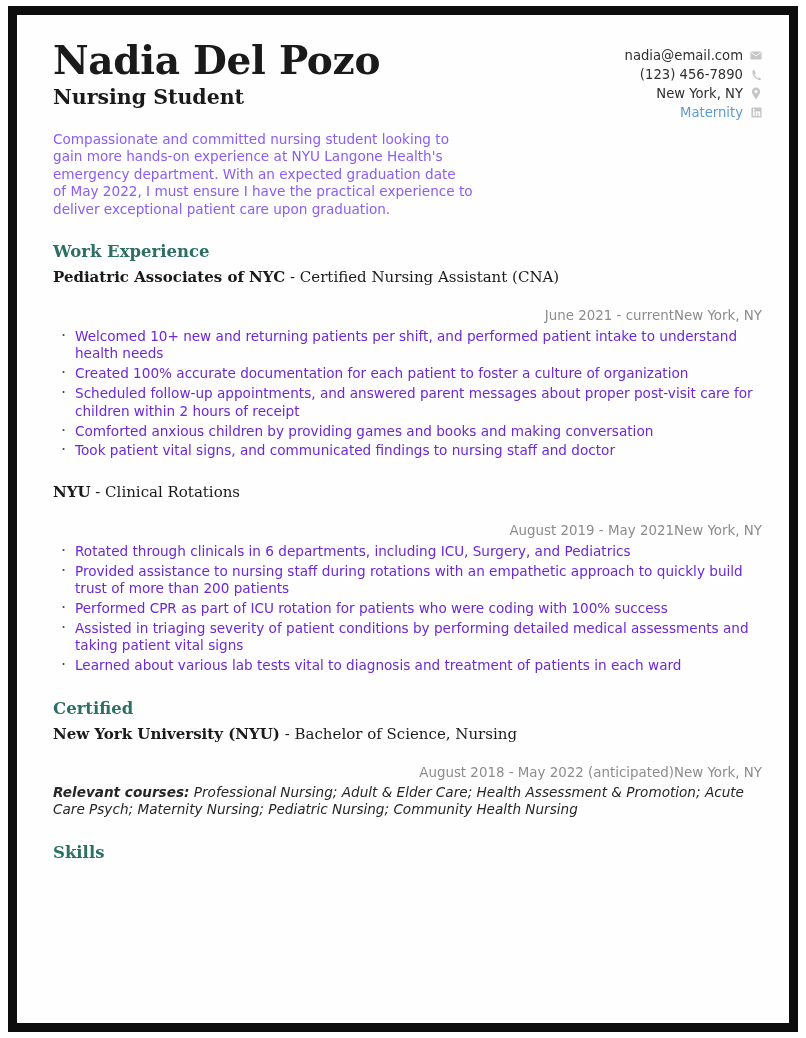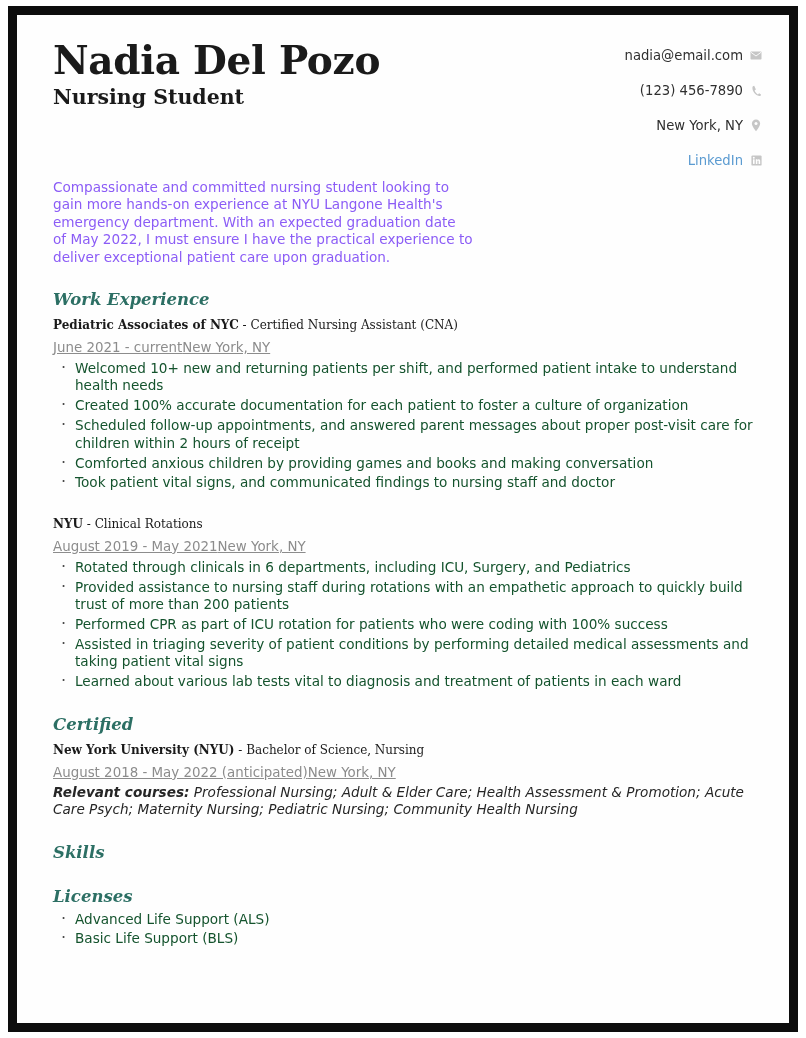--- a/index.html
+++ b/index.html
@@ -52,21 +52,21 @@
     line-height: 26px;
     color: #1a1a1a;
     margin-top: 1px;
   }
 
   .contact {
     margin-top: 9px;
     display: flex;
     flex-direction: column;
     align-items: flex-end;
-    gap: 16px;
+    gap: 0px;
   }
 
   .contact-row {
     display: flex;
     align-items: center;
     justify-content: flex-end;
     gap: 7px;
     font-size: 13.2px;
     line-height: 19px;
     color: #2f2f2f;
@@ -99,59 +99,57 @@
   
   .section { margin-top: 24px; }
 
   .section-title {
     font-family: "DejaVu Serif", serif;
     font-weight: bold;
     font-size: 16.5px;
     line-height: 20px;
     color: #2c6f64;
     margin-bottom: 4px;
-    font-style: italic;
   }
 
   .entry { margin-bottom: 2px; }
   .entry + .entry { margin-top: 21px; }
 
   .entry-head {
     font-family: "DejaVu Serif", serif;
-    font-size: 12px;
+    font-size: 15px;
     line-height: 23px;
     color: #1a1a1a;
   }
   .entry-head .org { font-weight: bold; }
   .entry-head .sep { font-weight: normal; }
   .entry-head .role { font-weight: normal; }
 
   .entry-meta {
     display: flex;
-    justify-content: flex-start;
+    justify-content: flex-end;
     align-items: baseline;
     font-size: 13.4px;
     line-height: 19px;
     color: #8c8c8c;
-    margin-top: 1px;
-    text-decoration: underline;
+    margin-top: 17px;
   }
 
   ul.bullets {
     list-style: none;
     margin: 3px 0 0 0;
     padding: 0;
   }
 
   ul.bullets li {
     position: relative;
     padding-left: 22px;
     font-size: 13.6px;
     line-height: 17.4px;
-    color: #14532d;
+    color: #6d28d9;
     margin-bottom: 2.5px;
   }
 
   ul.bullets li::before {
     content: "\00B7";
     position: absolute;
     left: 8px;
     top: -1px;
     color: #4a4a4a;
     font-size: 16px;
@@ -211,21 +209,21 @@
           <span class="ctext">New York, NY</span>
           <span class="ico">
             <svg width="10" height="13" viewBox="0 0 10 13" fill="none">
               <path d="M5 0.6 C2.6 0.6 0.9 2.3 0.9 4.6 C0.9 7.4 5 12.3 5 12.3 C5 12.3 9.1 7.4 9.1 4.6 C9.1 2.3 7.4 0.6 5 0.6 Z" fill="#c6c6c6"></path>
               <circle cx="5" cy="4.6" r="1.5" fill="#ffffff"></circle>
             </svg>
           </span>
         </div>
 
         <div class="contact-row link">
-          <span class="ctext">LinkedIn</span>
+          <span class="ctext">Maternity</span>
           <span class="ico">
             <svg width="11" height="11" viewBox="0 0 11 11" fill="none">
               <rect x="0.4" y="0.4" width="10.2" height="10.2" rx="1.2" fill="#c6c6c6"></rect>
               <rect x="2" y="4.3" width="1.6" height="4.6" fill="#ffffff"></rect>
               <circle cx="2.8" cy="2.7" r="0.95" fill="#ffffff"></circle>
               <path d="M4.8 8.9 V4.3 H6.3 V5 C6.6 4.5 7.2 4.2 7.8 4.2 C8.8 4.2 9.2 4.9 9.2 6 V8.9 H7.6 V6.3 C7.6 5.7 7.4 5.4 6.95 5.4 C6.55 5.4 6.35 5.7 6.35 6.3 V8.9 Z" fill="#ffffff"></path>
             </svg>
           </span>
         </div>
 
@@ -283,22 +281,15 @@
       </div>
       <div class="courses">
         <span class="lbl">Relevant courses:</span><span> Professional Nursing; Adult &amp; Elder Care; Health Assessment &amp; Promotion; Acute Care Psych; Maternity Nursing; Pediatric Nursing; Community Health Nursing</span>
       </div>
     </div>
 
     <div class="section">
       <div class="section-title">Skills</div>
     </div>
 
-    <div class="section">
-      <div class="section-title">Licenses</div>
-      <ul class="bullets">
-        <li>Advanced Life Support (ALS)</li>
-        <li>Basic Life Support (BLS)</li>
-      </ul>
-    </div>
 
   </div>
 </div>
 
 </body></html>

